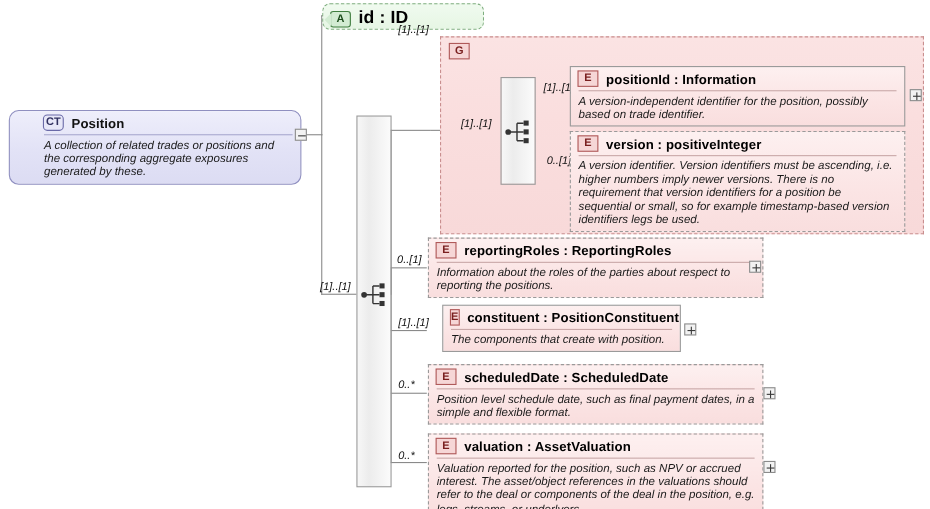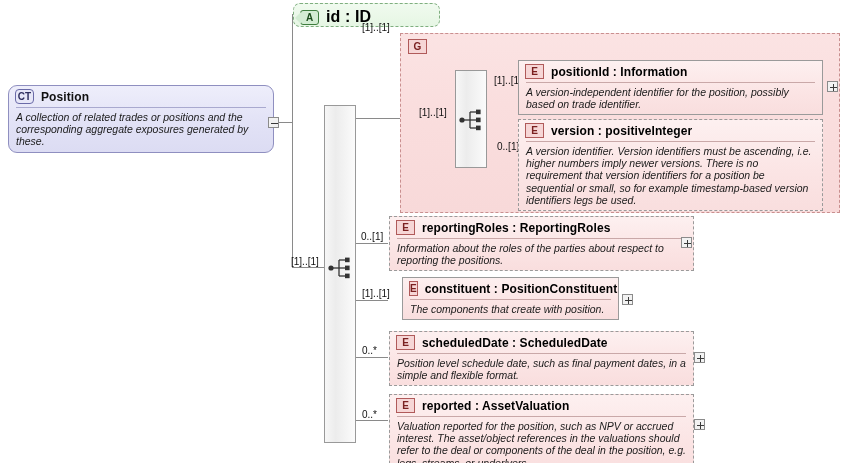--- a/index.html
+++ b/index.html
@@ -84,21 +84,21 @@
 
   
   .seqbar{
     position:absolute;box-sizing:border-box;border:1px solid #999;
     background:linear-gradient(90deg,#f7f7f7 0%,#ececec 35%,#f4f4f4 70%,#fbfbfb 100%);
   }
   .seqicon{position:absolute;}
 
   
   .card{
-    position:absolute;font-size:10px;color:#111;
+    position:absolute;font-style:italic;font-size:10px;color:#111;
     white-space:nowrap;background:transparent;
   }
 
   
   .exp{
     position:absolute;box-sizing:border-box;width:11px;height:11px;
     border:1px solid #8b8b8b;background:#f2f2f2;
   }
   .exp:before{
     content:"";position:absolute;left:2px;top:4.5px;width:7px;height:1px;background:#3a3a3a;
@@ -127,21 +127,21 @@
   <div class="ln lnh" style="left:355px;top:357px;width:33px;"></div>
   <div class="ln lnh" style="left:355px;top:420px;width:33px;"></div>
   <div class="ln lnv" style="left:355px;top:243px;height:178px;"></div>
 
   <div class="ln lnh" style="left:391px;top:118px;width:64px;"></div>
 
   <div class="ln lnh" style="left:487px;top:87px;width:30px;"></div>
   <div class="ln lnh" style="left:487px;top:152px;width:30px;"></div>
   <div class="ln lnv" style="left:487px;top:87px;height:66px;"></div>
 
-  <div class="node ctbox" style="left:8px;top:85px;width:266px;">
+  <div class="node ctbox" style="left:8px;top:100px;width:266px;padding-left:24px;">
     <div class="hdr">
       <span class="badge ct">CT</span>
       <span class="ttl">Position</span>
     </div>
     <div class="sep"></div>
     <div class="desc">A collection of related trades or positions and the corresponding aggregate exposures generated by these.</div>
   </div>
   <div class="exp" style="left:268px;top:117px;"></div>
 
   <div class="node attrbox" style="left:293px;top:3px;width:147px;height:24px;">
@@ -240,20 +240,20 @@
     </div>
     <div class="sep"></div>
     <div class="desc">Position level schedule date, such as final payment dates, in a simple and flexible format.</div>
   </div>
   <div class="exp plus" style="left:694px;top:352px;"></div>
 
   <div class="card" style="left:362px;top:409px;">0..*</div>
   <div class="node elbox dashed" style="left:389px;top:394px;width:305px;">
     <div class="hdr">
       <span class="badge e">E</span>
-      <span class="ttl">reported : AssetValuation</span>
+      <span class="ttl">valuation : AssetValuation</span>
     </div>
     <div class="sep"></div>
     <div class="desc">Valuation reported for the position, such as NPV or accrued interest. The asset/object references in the valuations should refer to the deal or components of the deal in the position, e.g. legs, streams, or underlyers.</div>
   </div>
   <div class="exp plus" style="left:694px;top:419px;"></div>
 
 </div>
 
 </body></html>

